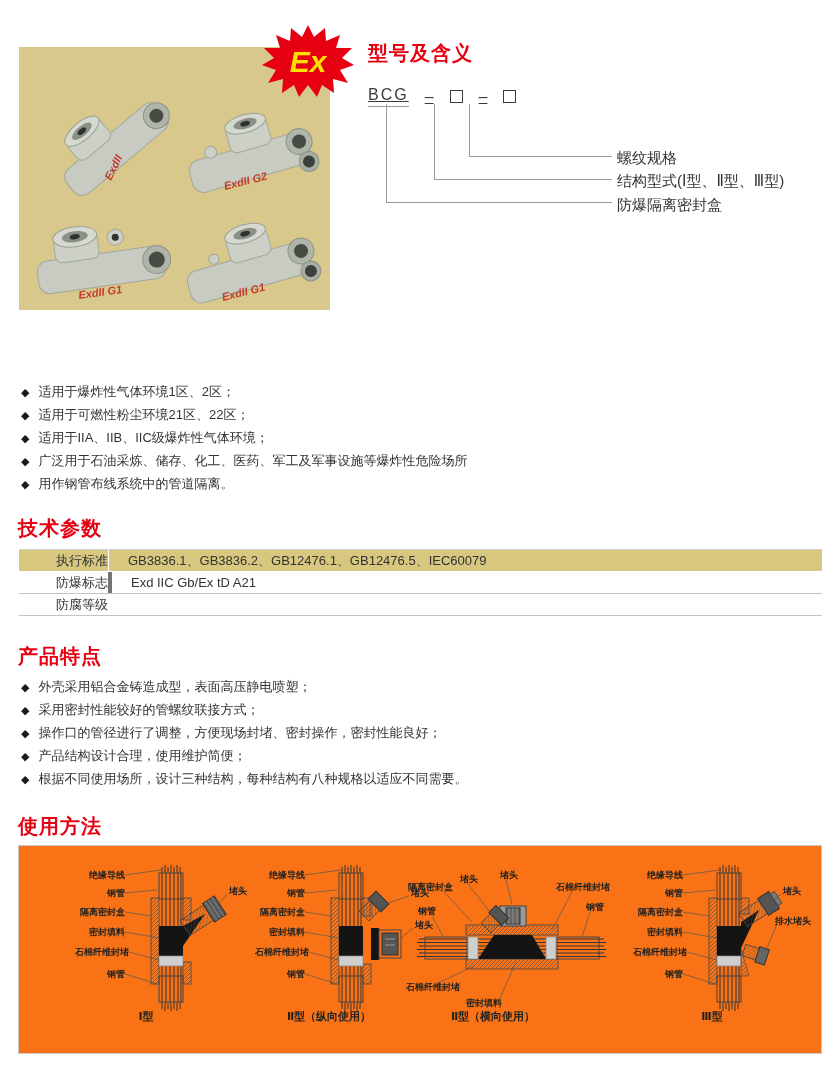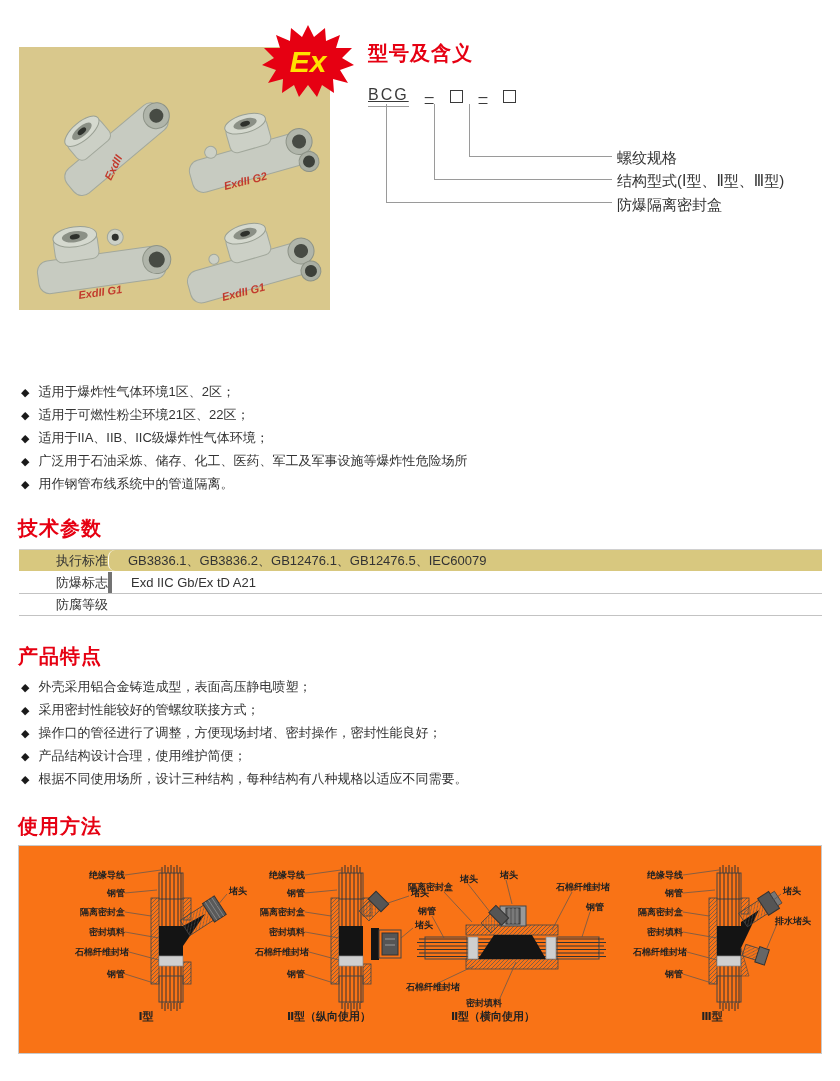--- a/index.html
+++ b/index.html
@@ -50,21 +50,21 @@
   .blist li{display:flex;align-items:flex-start;margin-bottom:9px;line-height:14px;}
   .blist .dia{font-size:11px;margin-right:9px;color:#1a1a1a;line-height:14px;}
   
   .spec-table{left:19px;top:549px;width:803px;font-size:13px;
     border-top:1px solid #d0d0d0;text-align:right;}
   .spec-row{display:flex;align-items:center;height:22px;border-bottom:1px solid #c3c3c3;}
   .spec-row.hl{background:var(--table-highlight);border-bottom:1px solid #ffffff;}
   .spec-label{width:89px;padding-left:18px;flex:none;}
   .spec-value{flex:1;padding-left:19px;border-left:4px solid #737373;height:100%;
     display:flex;align-items:center;}
-  .spec-row.hl .spec-value{border-left:1px solid #ffffff;border-radius:7px;}
+  .spec-row.hl .spec-value{border-left:1px solid #ffffff;}
   
   .usage-box{left:18px;top:845px;width:804px;height:209px;border:1px solid #c9c9c9;background:#f97316;}
   .diag{position:absolute;}
   .dcap{position:absolute;top:163px;transform:translateX(-50%);
     font-size:11px;font-weight:bold;color:#222;white-space:nowrap;}
   svg text{font-family:"Liberation Sans","DejaVu Sans",sans-serif;}
   .dlabel{font-size:9px;font-weight:bold;fill:#222;}
   .mark{font-size:11px;font-weight:bold;font-style:italic;fill:#c23a2d;}
 </style>
 </head>

